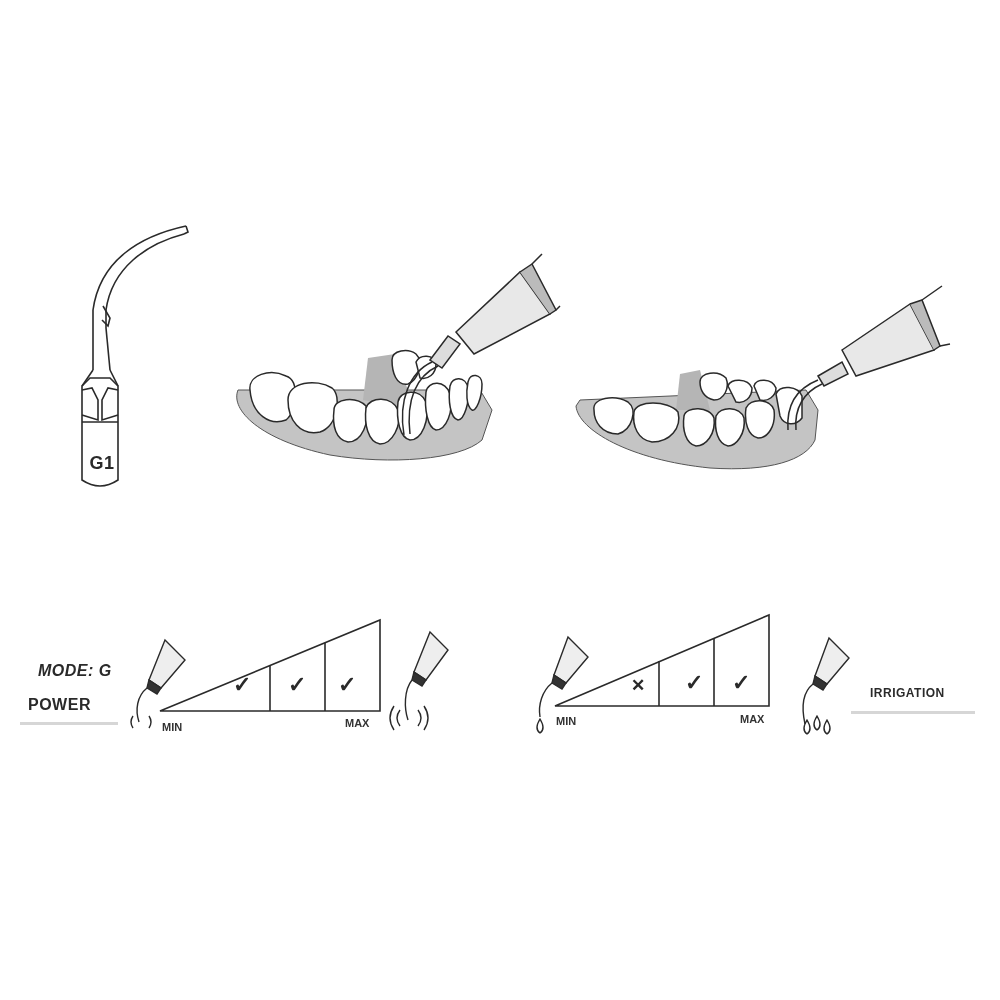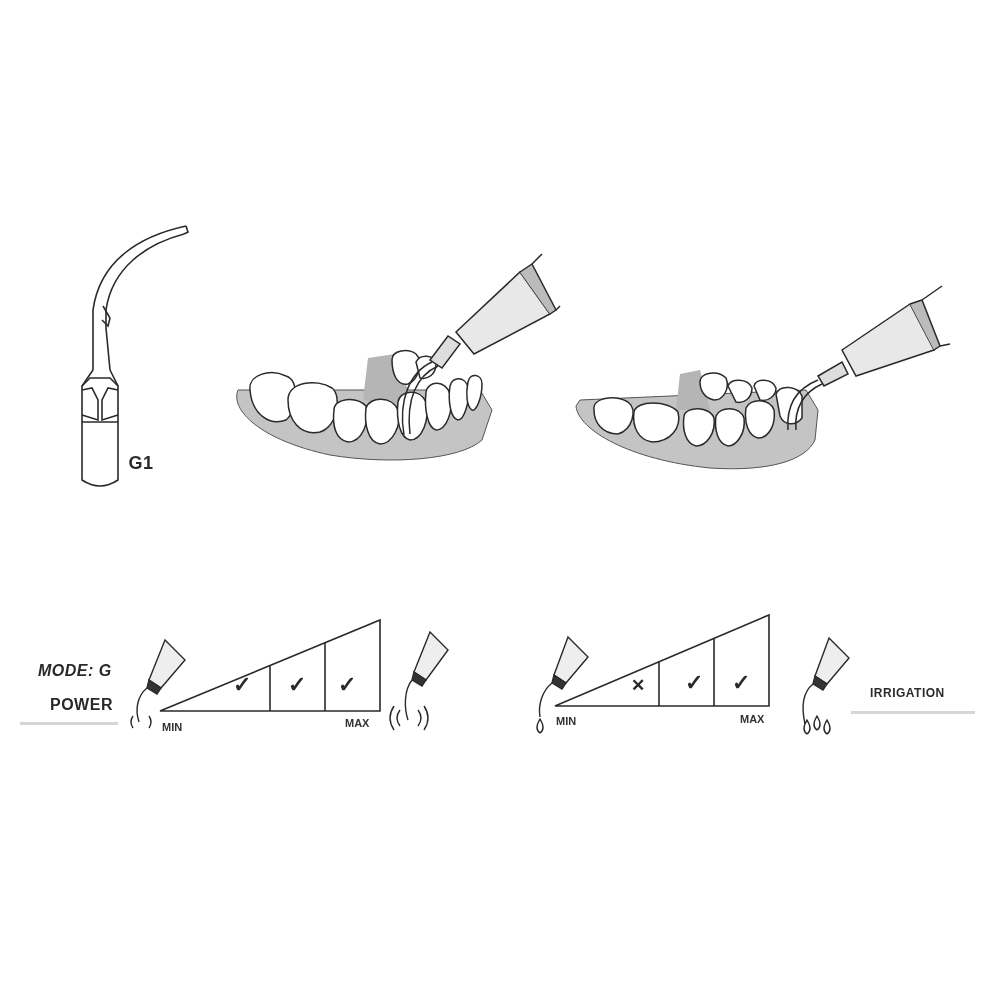--- a/index.html
+++ b/index.html
@@ -25,21 +25,21 @@
 
       <path d="M46 118 L 50 160"></path>
       <path d="M33 160 L 22 176 L 22 270 Q 40 282 58 270 L 58 176 L 50 160"></path>
 
       <path d="M22 176 L 30 168 L 50 168 L 58 176"></path>
       <path d="M22 205 L 38 210 L 38 190 L 32 178 L 22 180"></path>
       <path d="M58 205 L 42 210 L 42 190 L 48 178 L 58 180"></path>
       <path d="M22 212 L 58 212"></path>
     </g>
   </svg>
-  <div class="label" style="left:22px;top:243px;font-size:18px;width:40px;text-align:center;margin-left:39px;">G1</div>
+  <div class="label" style="left:22px;top:243px;font-size:18px;width:40px;text-align:center;">G1</div>
 </div>
 
 <div class="abs" style="left:220px;top:250px;width:340px;height:220px;">
   <svg width="340" height="220" viewBox="0 0 340 220">
 
     <path d="M18 140 C 10 160, 40 190, 110 205 C 170 215, 240 210, 262 190 L 272 160 L 260 140 Z" fill="#c4c4c4" stroke="#555" stroke-width="1"></path>
 
     <path d="M148 108 L 175 104 L 195 160 L 143 150 Z" fill="#b5b5b5"></path>
 
     <g fill="#fff" stroke="#2a2a2a" stroke-width="1.5">
@@ -87,21 +87,21 @@
     <g stroke="#2a2a2a" stroke-width="1.5">
       <path d="M248 106 L 272 92 L 278 104 L 254 116 Z" fill="#ddd"></path>
       <path d="M272 80 L 340 34 L 364 80 L 286 106 Z" fill="#e8e8e8"></path>
       <path d="M340 34 L 352 30 L 370 76 L 364 80" fill="#bbb"></path>
       <path d="M352 30 L 372 16 M 370 76 L 380 74" fill="none"></path>
     </g>
   </svg>
 </div>
 
 <div class="label" style="left:38px;top:662px;font-size:16px;font-style:italic;">MODE: G</div>
-<div class="label" style="left:50px;top:696px;font-size:16px;">POWER</div>
+<div class="label" style="left:28px;top:696px;font-size:16px;">POWER</div>
 <div class="under" style="left:20px;top:722px;width:98px;"></div>
 
 <svg style="left:125px;top:630px;" width="70" height="110" viewBox="0 0 70 110">
   <g stroke="#2a2a2a" stroke-width="1.4">
     <path d="M40 10 L 60 30 L 36 58 L 24 50 Z" fill="#eee"></path>
     <path d="M24 50 L 36 58 L 32 64 L 22 58 Z" fill="#333"></path>
     <path d="M22 58 C 12 66, 10 80, 14 92" fill="none"></path>
     <path d="M8 86 Q 4 92 8 98 M 24 86 Q 28 92 24 98" fill="none"></path>
   </g>
 </svg>

